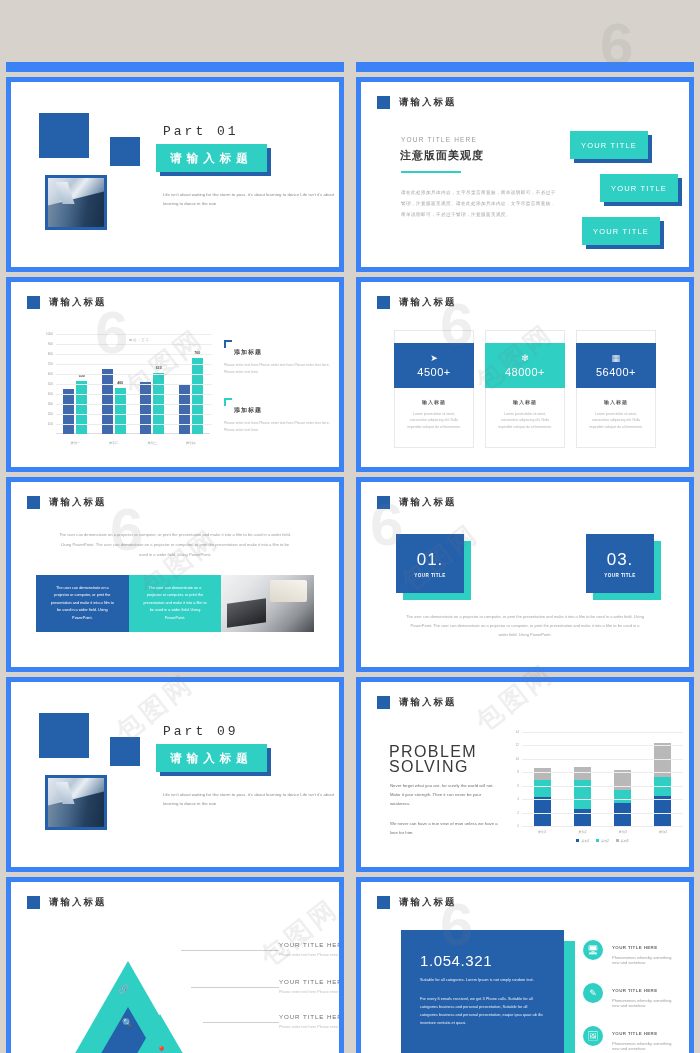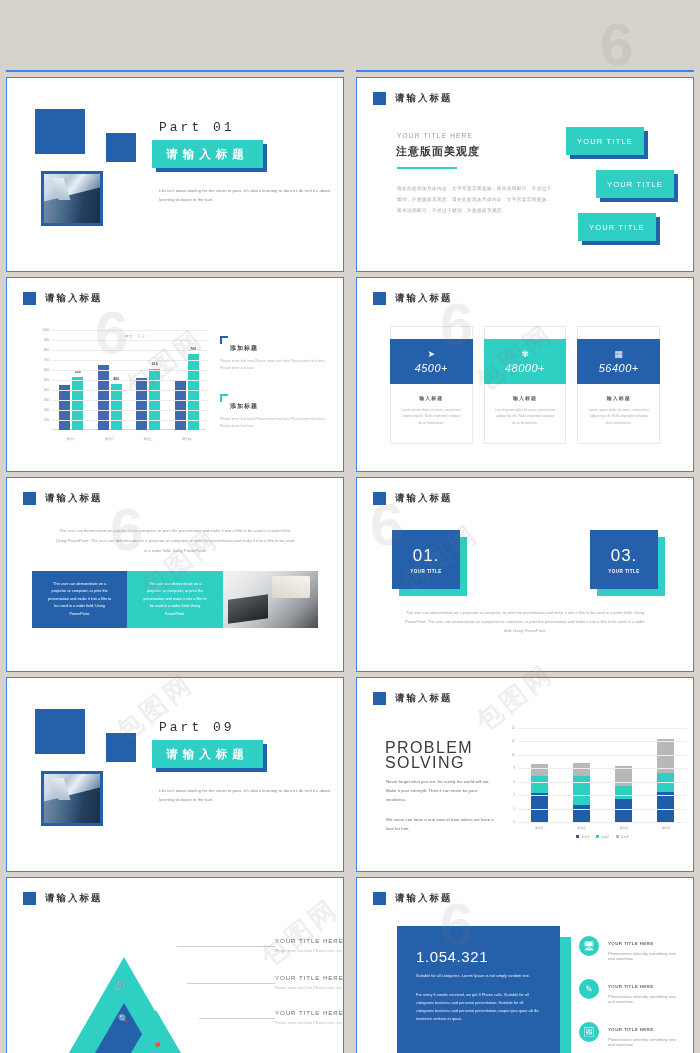--- a/index.html
+++ b/index.html
@@ -16,21 +16,21 @@
     grid-template-columns:338px 338px;
     grid-template-rows:72px 195px 195px 195px 195px 195px;
     column-gap:12px;
     row-gap:5px;
     padding:0 6px;
   }
   .slide {
     background:#ffffff;
     position:relative;
     overflow:hidden;
-    border:1px solid #3b82f6;
+    border:5px solid #3b82f6;
   }
   .slide.cut { align-self:end; }
 
   
   .sl-head { position:absolute; left:16px; top:14px; display:flex; align-items:center; gap:9px; }
   .sl-head .sq { width:13px; height:13px; background:#2560ab; position:relative; }
   .sl-head .sq:after { content:""; position:absolute; left:4px; top:4px; width:13px; height:13px; background:#2fcfc4; z-index:-1; }
   .sl-head .t { font-size:9.5px; color:#3a3a3a; letter-spacing:2px; font-weight:bold; }
 
   
@@ -105,21 +105,21 @@
   .bc-leg .dsc { font-size:3.5px; color:#b2b2b2; line-height:7px; margin-top:4px; }
 
   
   .sc-wrap { position:absolute; left:33px; top:48px; right:33px; display:flex; gap:11px; }
   .sc { flex:1; border:1px solid #e9e9e9; height:118px; position:relative; background:#fff; }
   .sc .band { position:absolute; left:0; right:0; top:12px; height:45px; display:flex; flex-direction:column;
     align-items:center; justify-content:center; color:#fff; }
   .sc .band.blue { background:#2560ab; left:-1px; right:-1px; }
   .sc .band.teal { background:#2fcfc4; left:-1px; right:-1px; }
   .sc .ic { font-size:9px; line-height:10px; opacity:.95; }
-  .sc .num { font-size:11px; letter-spacing:.5px; margin-top:3px;font-style:italic; }
+  .sc .num { font-size:11px; letter-spacing:.5px; margin-top:3px; }
   .sc .cap { position:absolute; left:0; right:0; top:68px; text-align:center; font-size:5px; color:#5c5c5c; font-weight:bold; letter-spacing:1px; }
   .sc .dsc { position:absolute; left:10px; right:10px; top:80px; text-align:center; font-size:3.4px; color:#b0b0b0; line-height:6.4px; }
 
   
   .tp-lead { position:absolute; left:48px; top:48px; right:48px; text-align:center; font-size:4.1px; color:#9e9e9e; line-height:10px; }
   .tp-row { position:absolute; left:25px; right:25px; top:93px; height:57px; display:flex; }
   .tp-row .p { flex:1; display:flex; align-items:center; justify-content:center; text-align:center;
     font-size:3.8px; line-height:7.5px; color:#fff; padding:0 14px; }
   .tp-row .p.blue { background:#2560ab; }
   .tp-row .p.teal { background:#2fcfc4; }

